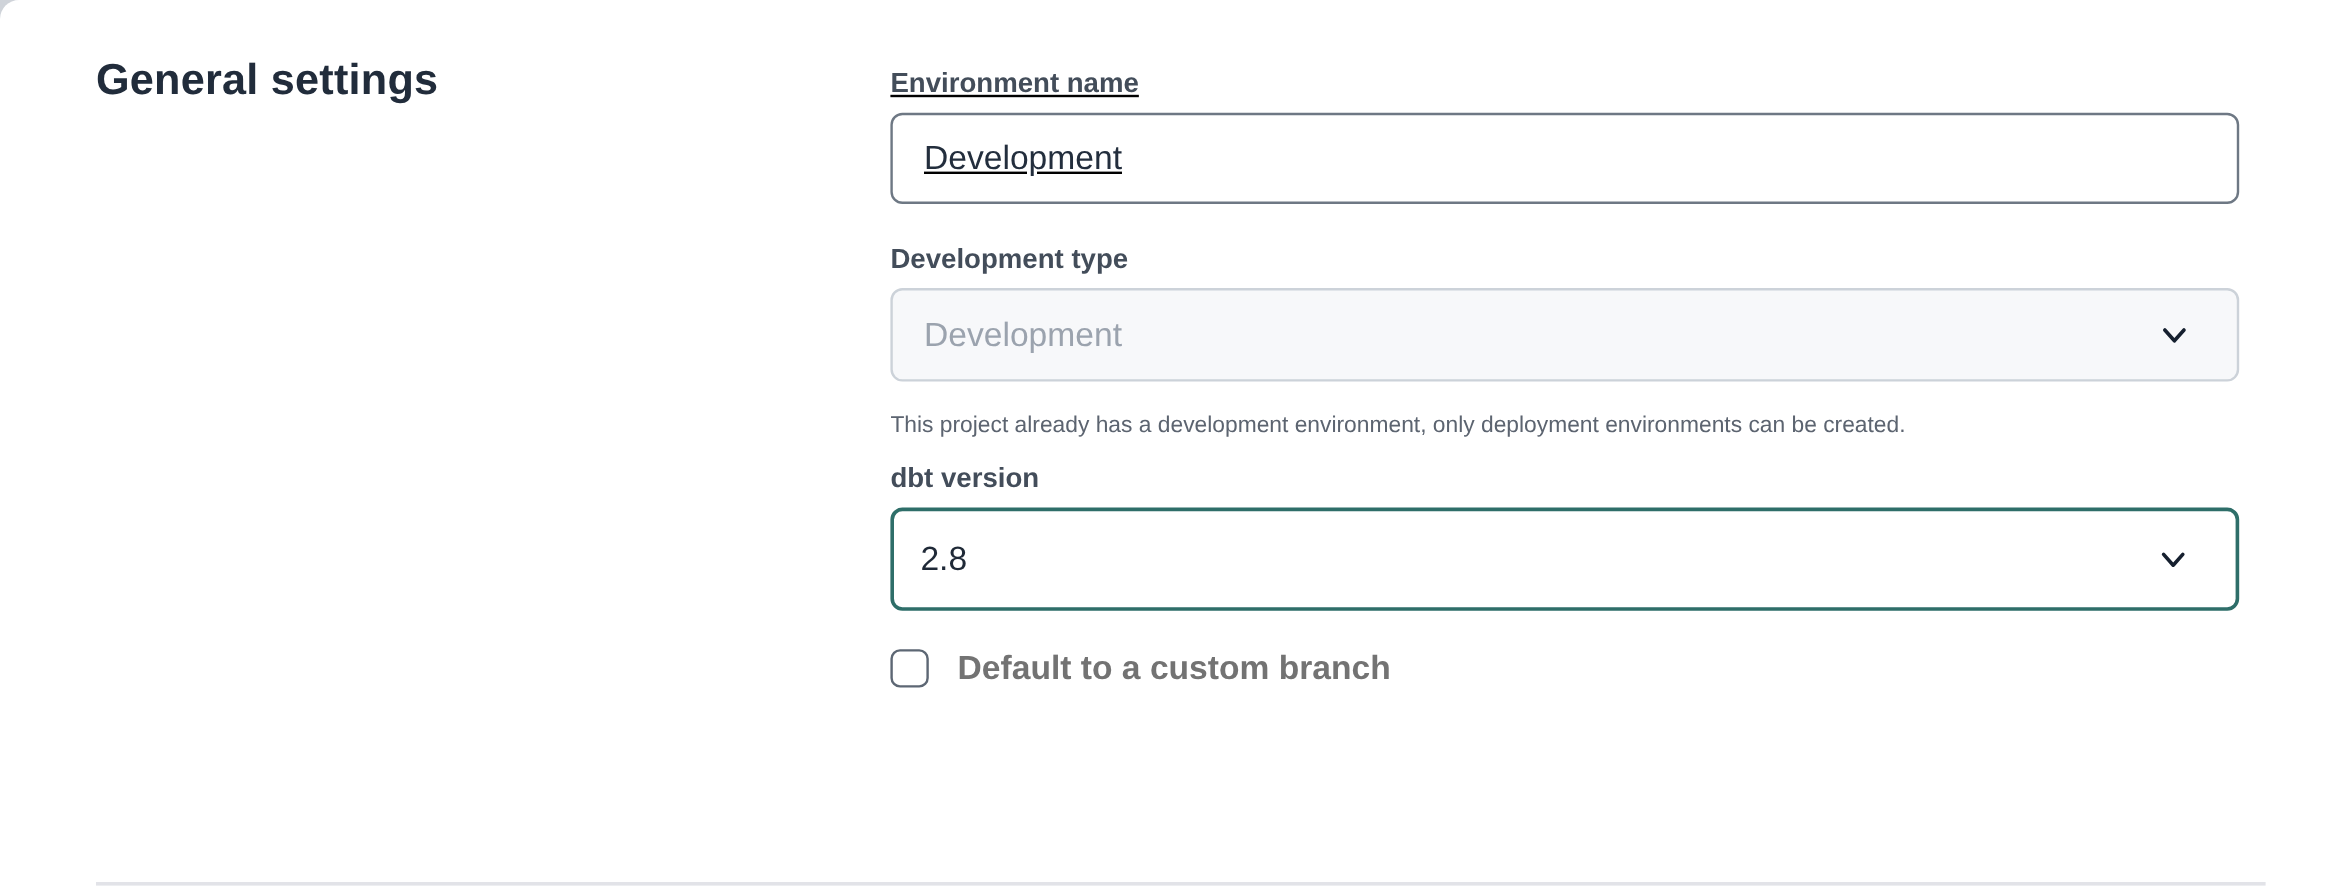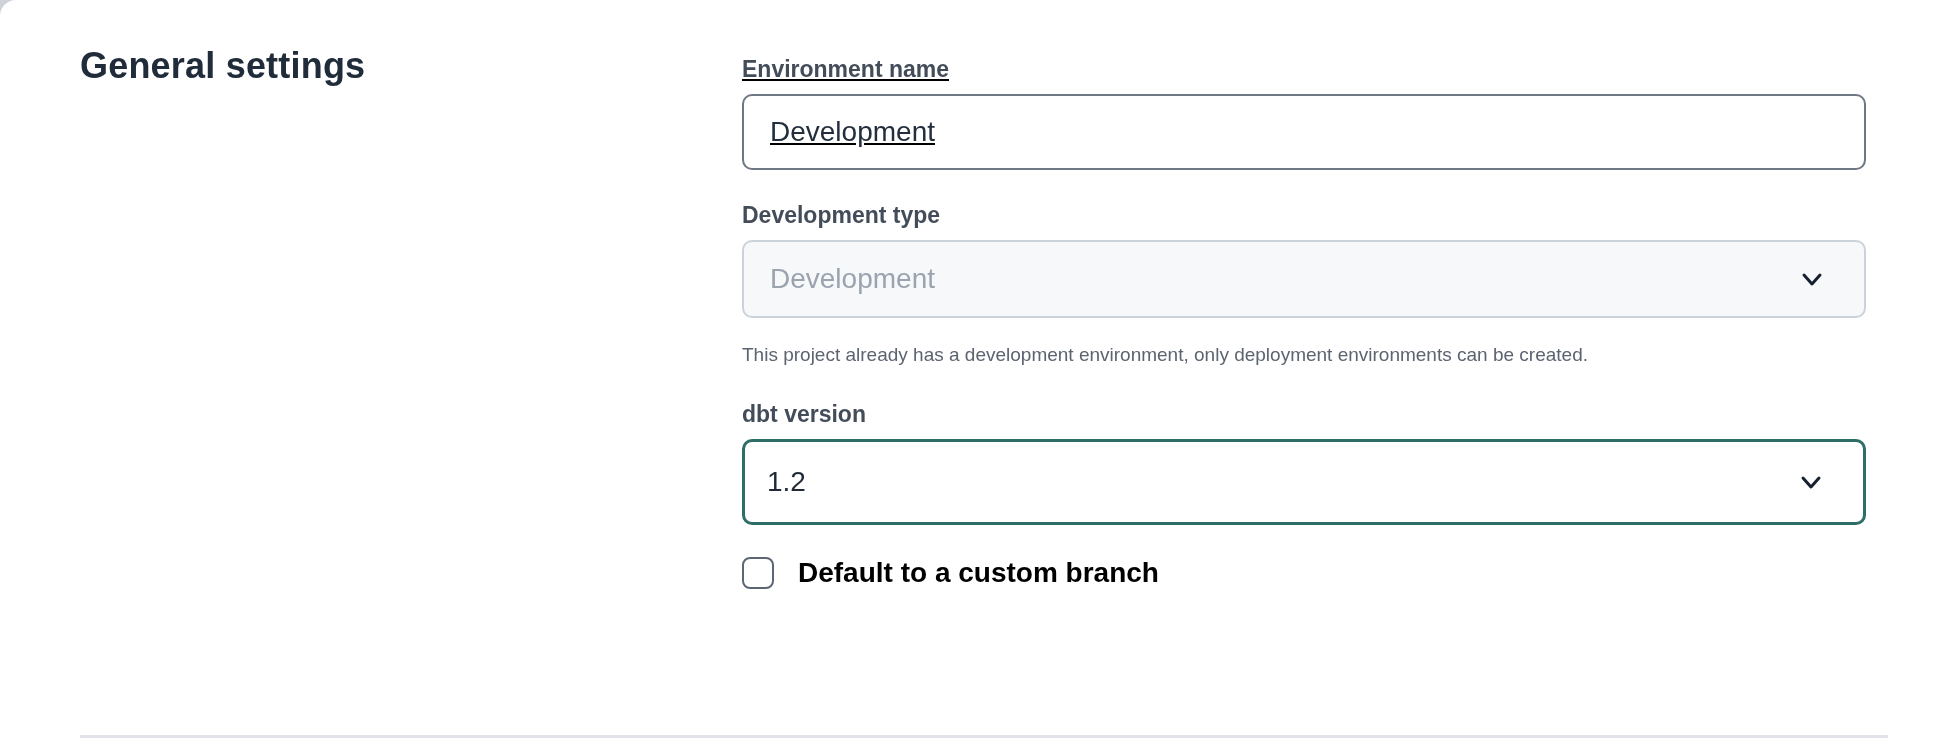--- a/index.html
+++ b/index.html
@@ -111,42 +111,42 @@
   .group-env-name { margin-bottom: 30px; text-decoration: underline; }
   .help-text {
     margin: 16px 0 0 0;
     max-width: 1150px;
     font-size: 19px;
     line-height: 41px;
     font-weight: 400;
     color: #5c6470;
   }
   .group-env-type { margin-bottom: 0; }
-  .group-dbt-version { margin-top: 24px; }
+  .group-dbt-version { margin-top: 8px; }
   .checkbox-row {
     margin-top: 32px;
     display: flex;
     align-items: center;
   }
   .checkbox {
     display: inline-block;
     width: 32px;
     height: 32px;
     box-sizing: border-box;
     border: 2.5px solid #5d6774;
     border-radius: 8px;
     background: #ffffff;
     cursor: pointer;
     flex: 0 0 auto;
   }
   .checkbox-label {
     margin-left: 24px;
     font-size: 28px;
     font-weight: 700;
-    color: #000000;
+    color: #737373;
     cursor: pointer;
   }
   .divider {
     position: absolute;
     left: 80px;
     right: 70px;
     bottom: 2px;
     height: 3px;
     background: #e2e3e8;
   }
@@ -175,21 +175,21 @@
           <svg class="chevron" viewBox="0 0 32 32">
             <polyline points="8,12 16,21 24,12" fill="none" stroke="#16202f" stroke-width="3" stroke-linecap="round" stroke-linejoin="round"></polyline>
           </svg>
         </div>
         <p class="help-text">This project already has a development environment, only deployment environments can be created.</p>
       </div>
 
       <div class="form-group group-dbt-version">
         <label class="field-label">dbt version</label>
         <div class="select-box select-focused">
-          <span class="select-value">1.2</span>
+          <span class="select-value">2.8</span>
           <svg class="chevron" viewBox="0 0 32 32">
             <polyline points="8,12 16,21 24,12" fill="none" stroke="#16202f" stroke-width="3" stroke-linecap="round" stroke-linejoin="round"></polyline>
           </svg>
         </div>
       </div>
 
       <div class="checkbox-row">
         <span class="checkbox"></span>
         <span class="checkbox-label">Default to a custom branch</span>
       </div>

